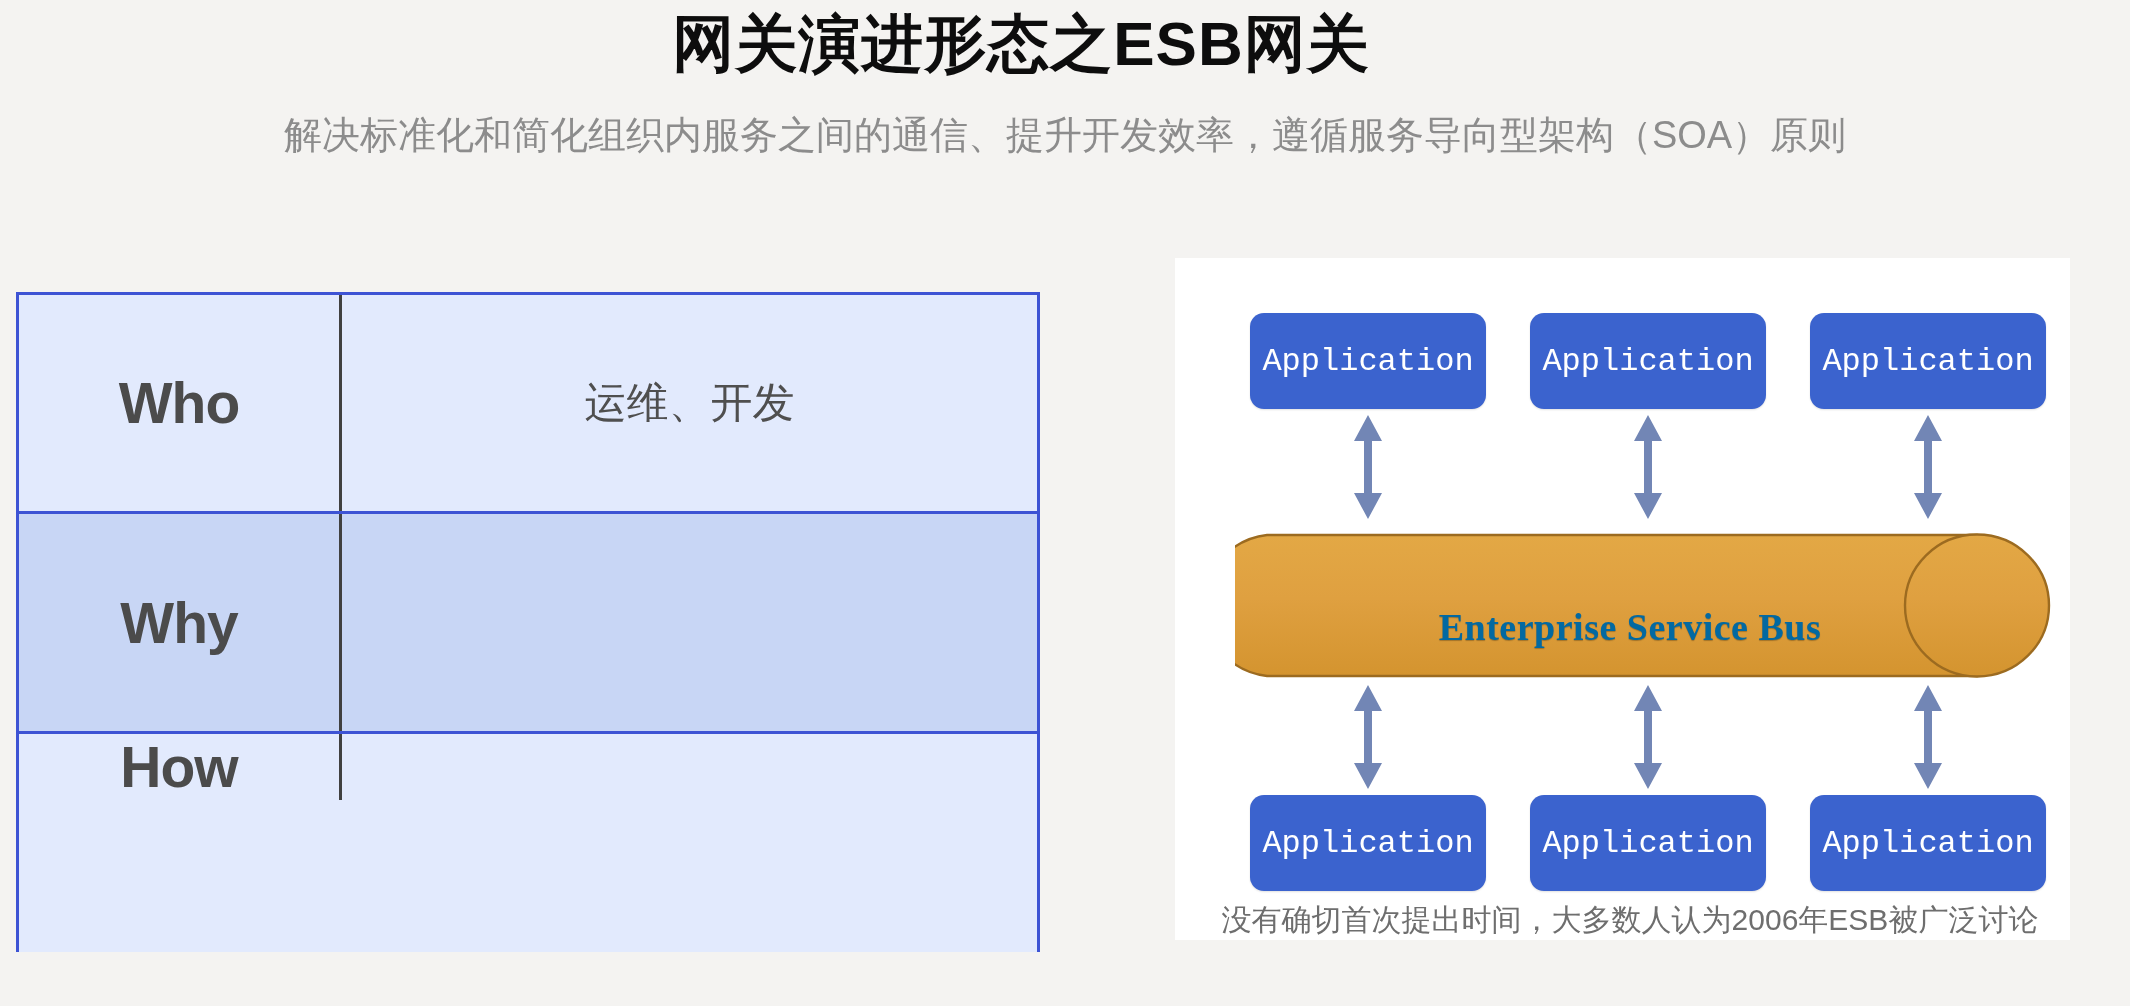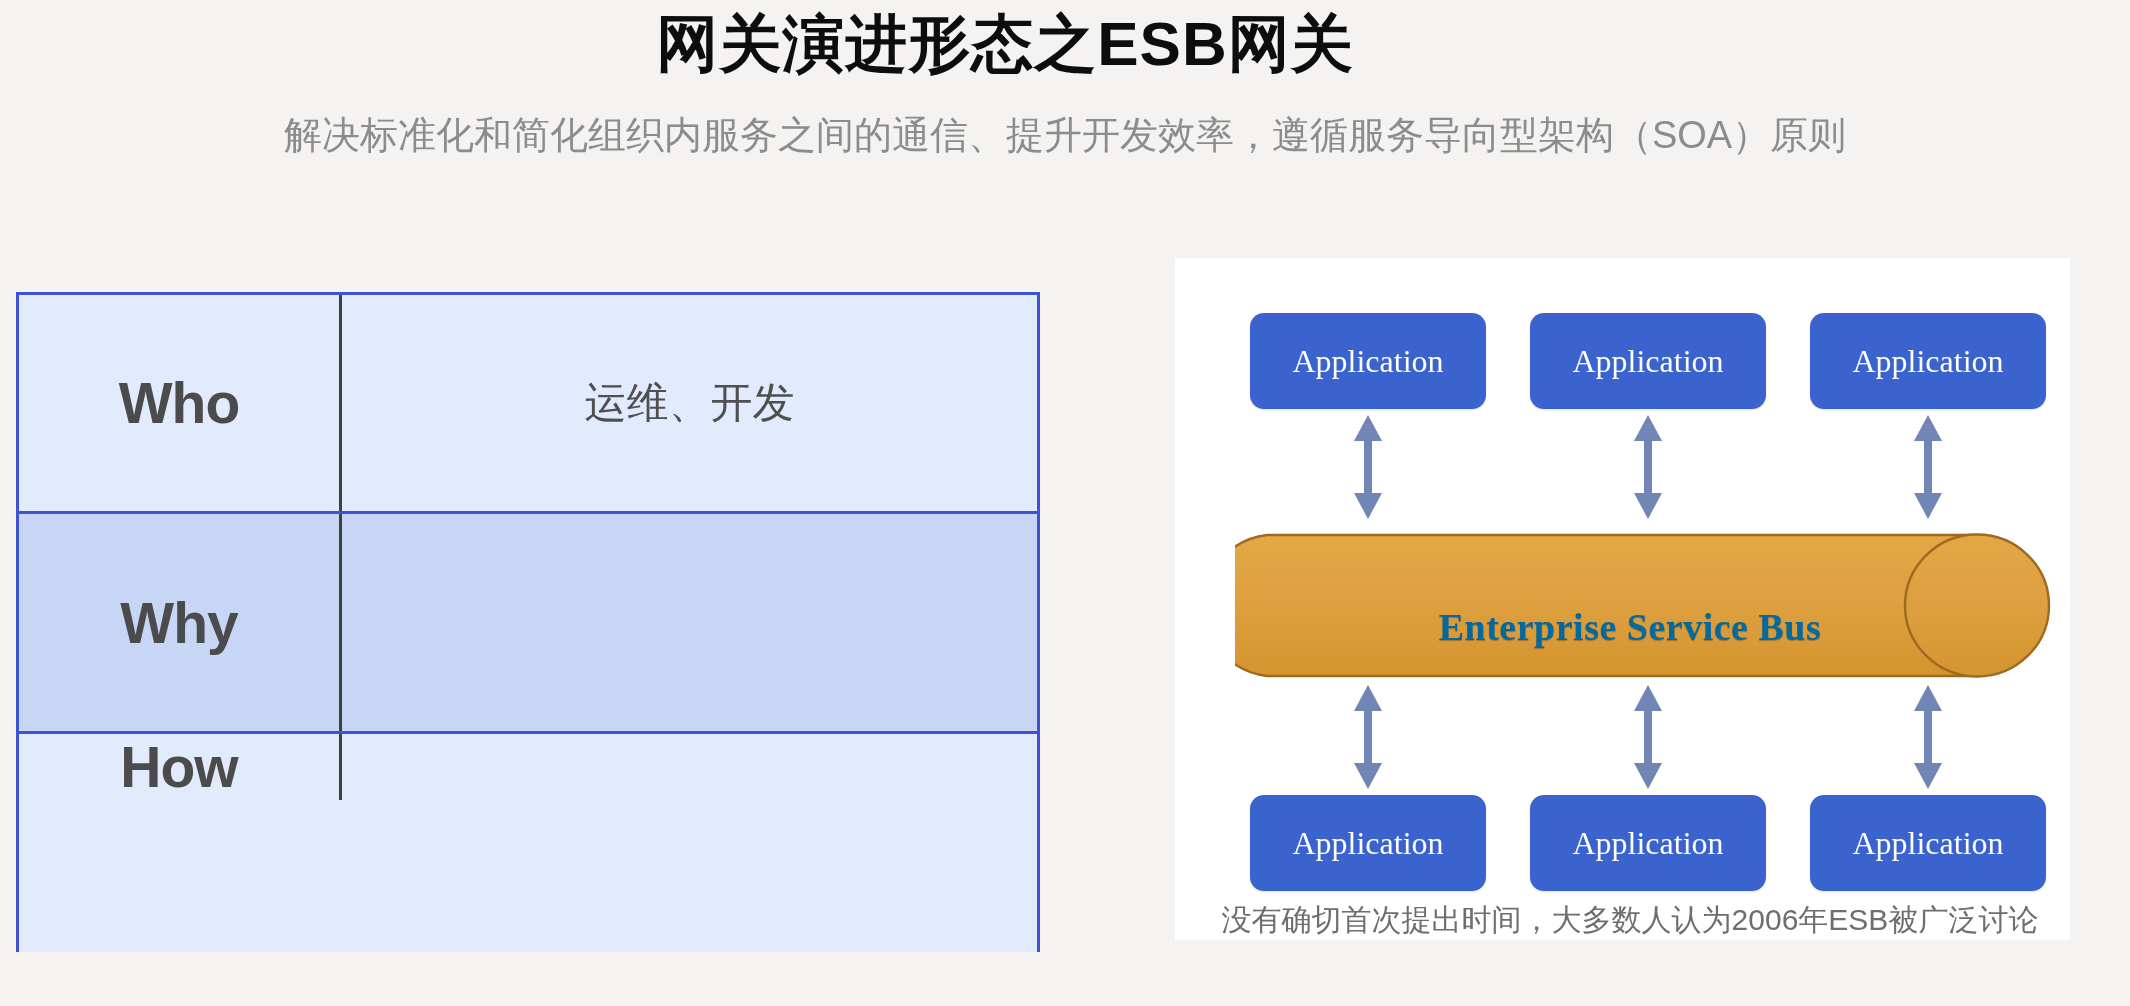--- a/index.html
+++ b/index.html
@@ -5,21 +5,21 @@
   html,body{margin:0;padding:0;}
   body{
     width:2130px;height:1006px;
     background:#f4f3f1;
     font-family:"Liberation Sans","DejaVu Sans",sans-serif;
     overflow:hidden;
     position:relative;
   }
   
   #slide-title{
-    position:absolute;left:0;top:8px;width:2010px;
+    position:absolute;left:16px;top:8px;width:2010px;
     text-align:center;
     font-size:62px;font-weight:bold;color:#0d0d0d;
     letter-spacing:1px;
     line-height:1.15;
   }
   #slide-subtitle{
     position:absolute;left:0;top:110px;width:2130px;
     text-align:center;
     font-size:38px;color:#8c8c8c;font-weight:400;
     line-height:1.35;
@@ -67,21 +67,21 @@
     width:895px;height:682px;
     background:#ffffff;
   }
   .app-box{
     position:absolute;
     width:236px;height:96px;
     background:#3b63ce;
     border-radius:14px;
     display:flex;align-items:center;justify-content:center;
     color:#ffffff;
-    font-family:Liberation Serif, serif;
+    font-family:Liberation Mono, monospace;
     font-size:32px;
     box-shadow:0 1px 2px rgba(0,0,0,.12);
   }
   
   #app-top-1{left:1250px;top:313px;}
   #app-top-2{left:1530px;top:313px;}
   #app-top-3{left:1810px;top:313px;}
   
   #app-bot-1{left:1250px;top:795px;}
   #app-bot-2{left:1530px;top:795px;}

